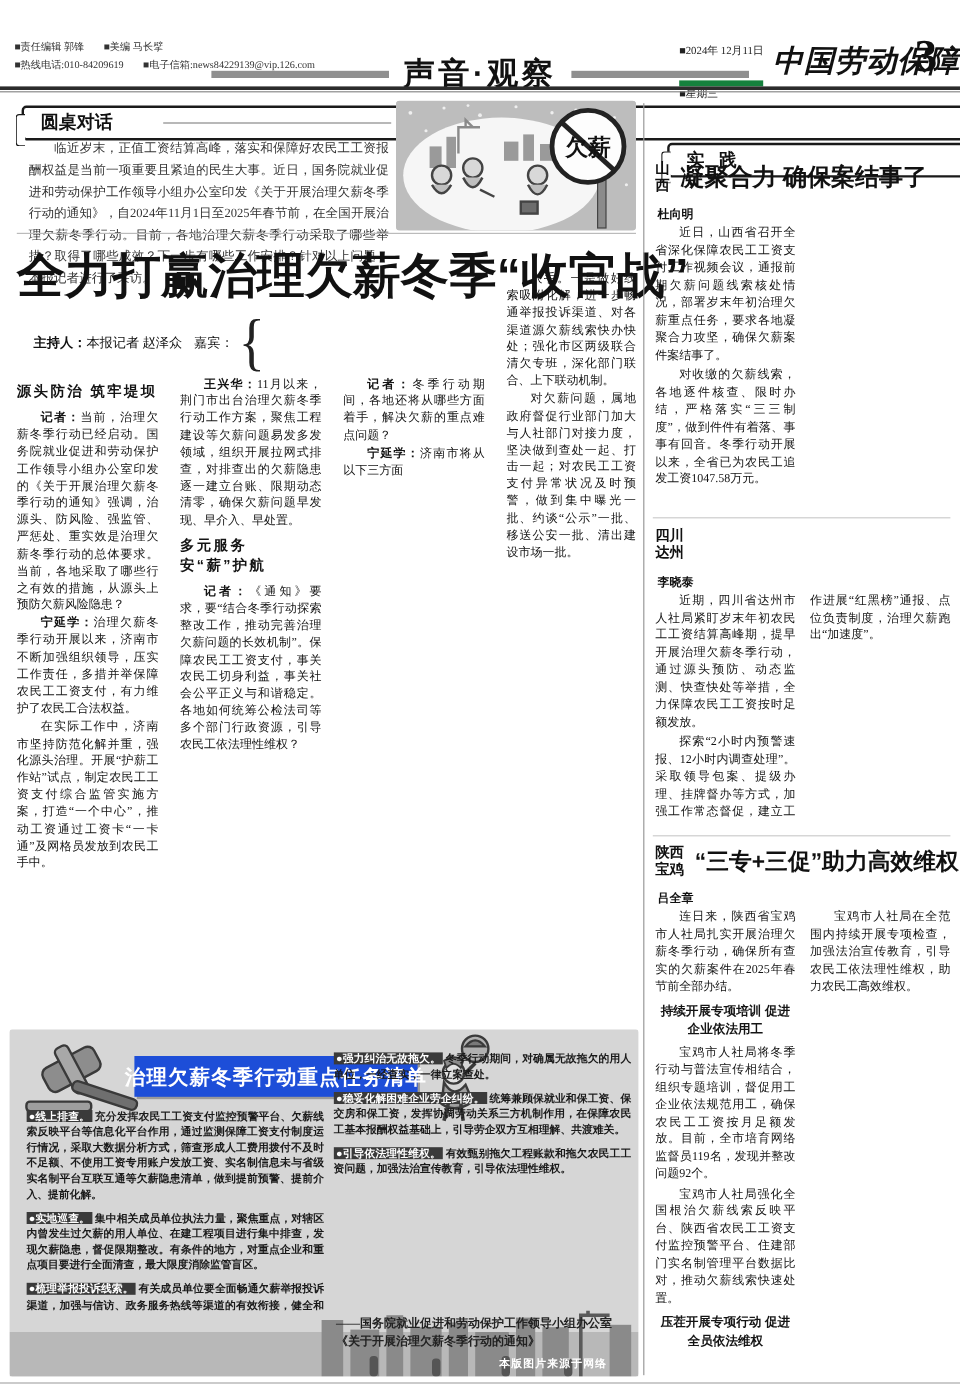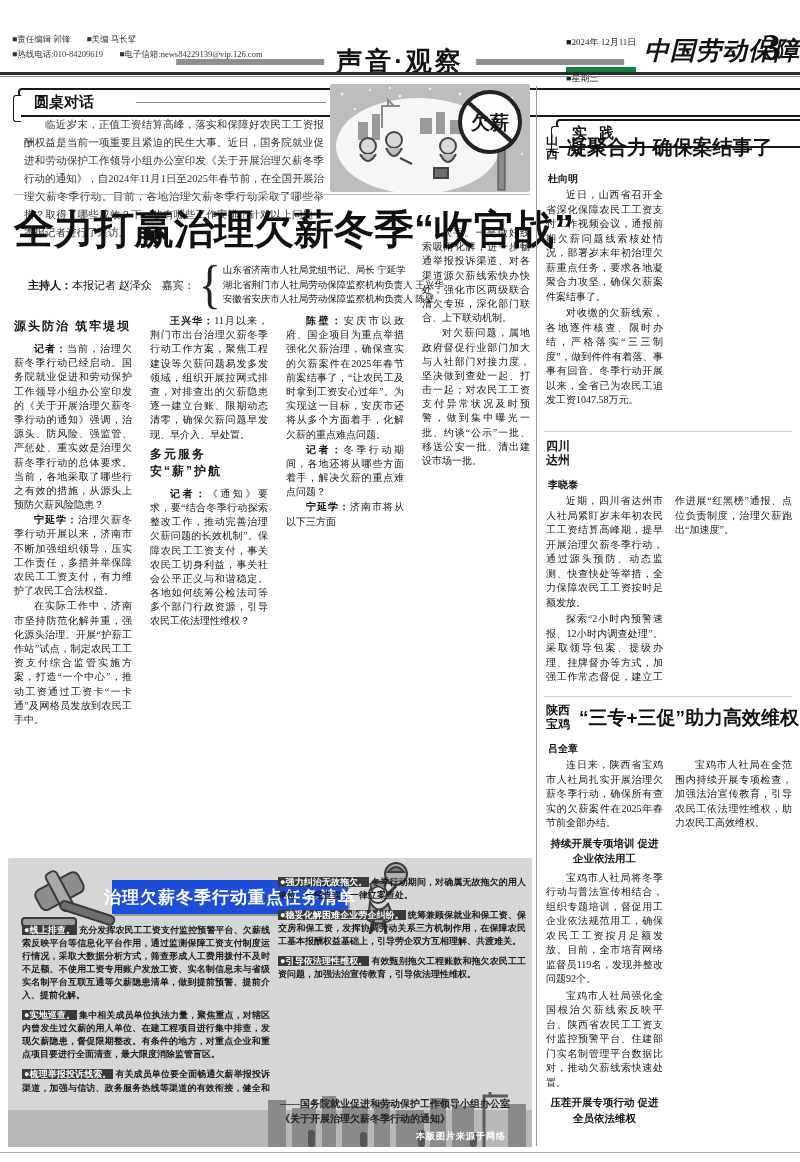--- a/index.html
+++ b/index.html
@@ -171,26 +171,20 @@
 
   <div class="abs headline" style="left:14px;top:202px;width:516px;">全力打赢治理欠薪冬季“收官战”</div>
 
   <div class="abs byline" style="left:28px;top:262px;width:470px;">
     <div class="host">
       <b>主持人：</b><span>本报记者 赵泽众</span>
     </div>
     <div class="guestwrap">
       <span class="glabel">嘉宾：</span>
       <span class="brace">{</span>
-      <div class="guests">
-
-      <div class="guest">山东省济南市人社局党组书记、局长 宁延学</div>
-          <div class="guest">湖北省荆门市人社局劳动保障监察机构负责人 王兴华</div>
-          <div class="guest">安徽省安庆市人社局劳动保障监察机构负责人 陈壁</div>
-        </div>
     </div>
   </div>
 
   <div class="abs acol" style="left:14px;top:314px;width:118px;height:540px;">
 
       <div class="sub">源头防治 筑牢堤坝</div>
 
       <p><b>记者：</b><span>当前，治理欠薪冬季行动已经启动。国务院就业促进和劳动保护工作领导小组办公室印发的《关于开展治理欠薪冬季行动的通知》强调，治源头、防风险、强监管、严惩处、重实效是治理欠薪冬季行动的总体要求。当前，各地采取了哪些行之有效的措施，从源头上预防欠薪风险隐患？</span></p>
 
       <p><b>宁延学：</b><span>治理欠薪冬季行动开展以来，济南市不断加强组织领导，压实工作责任，多措并举保障农民工工资支付，有力维护了农民工合法权益。</span></p>
@@ -200,21 +194,20 @@
   <div class="abs acol" style="left:150px;top:314px;width:118px;height:540px;">
 
       <p><b>王兴华：</b><span>11月以来，荆门市出台治理欠薪冬季行动工作方案，聚焦工程建设等欠薪问题易发多发领域，组织开展拉网式排查，对排查出的欠薪隐患逐一建立台账、限期动态清零，确保欠薪问题早发现、早介入、早处置。</span></p>
 
       <div class="sub">多元服务 安“薪”护航</div>
 
       <p><b>记者：</b><span>《通知》要求，要“结合冬季行动探索整改工作，推动完善治理欠薪问题的长效机制”。保障农民工工资支付，事关农民工切身利益，事关社会公平正义与和谐稳定。各地如何统筹公检法司等多个部门行政资源，引导农民工依法理性维权？</span></p>
     </div>
   <div class="abs acol" style="left:286px;top:314px;width:118px;height:540px;">
 
-      <p><b>陈壁：</b><span>安庆市以政府、国企项目为重点举措强化欠薪治理，确保查实的欠薪案件在2025年春节前案结事了，“让农民工及时拿到工资安心过年”。为实现这一目标，安庆市还将从多个方面着手，化解欠薪的重点难点问题。</span></p>
 
       <p><b>记者：</b><span>冬季行动期间，各地还将从哪些方面着手，解决欠薪的重点难点问题？</span></p>
 
       <p><b>宁延学：</b><span>济南市将从以下三方面</span></p>
     </div>
   <div class="abs acol" style="left:422px;top:226px;width:108px;height:628px;">
 
       <p><span>入手。一是做好线索吸附化解，进一步畅通举报投诉渠道、对各渠道源欠薪线索快办快处；强化市区两级联合清欠专班，深化部门联合、上下联动机制。</span></p>
 
       <p><span>对欠薪问题，属地政府督促行业部门加大与人社部门对接力度，坚决做到查处一起、打击一起；对农民工工资支付异常状况及时预警，做到集中曝光一批、约谈“公示”一批、移送公安一批、清出建设市场一批。</span></p>

